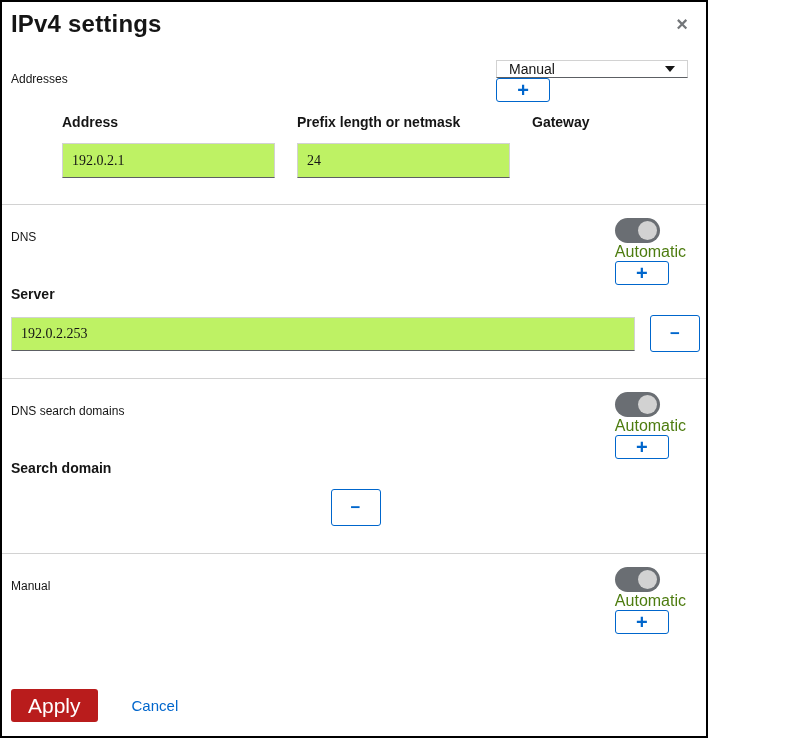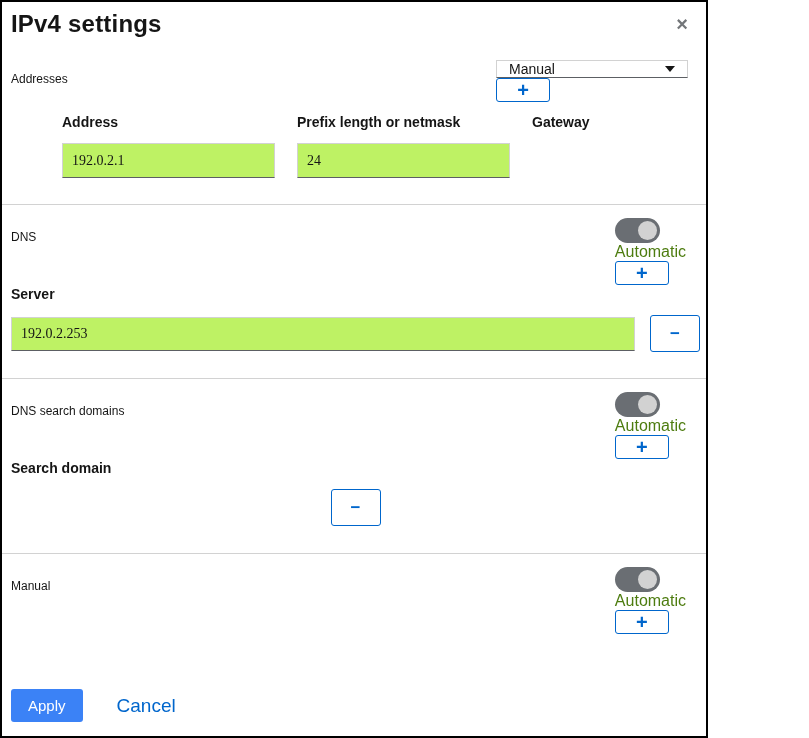--- a/index.html
+++ b/index.html
@@ -103,24 +103,24 @@
   }
 
   
   .divider { border: none; border-top: 1px solid #d2d2d2; margin: 26px -6px 0 -9px; }
   .divider.m27 { margin-top: 27px; }
 
   
   .footer { display: flex; align-items: center; margin-top: 84px; }
   .btn-apply {
     height: 33px; padding: 0 17px;
-    background: #3b82f6; color: #fff; border: none; border-radius: 3px;
-    font-size: 15px; cursor: pointer; font-family: inherit;
-  }
-  .cancel-link { color: #0066cc; font-size: 19px; margin-left: 34px; text-decoration: none; cursor: pointer; }
+    background: #b91c1c; color: #fff; border: none; border-radius: 3px;
+    font-size: 21px; cursor: pointer; font-family: inherit;
+  }
+  .cancel-link { color: #0066cc; font-size: 15px; margin-left: 34px; text-decoration: none; cursor: pointer; }
 </style>
 </head>
 <body>
 
 <div class="frame">
 
   <div class="title-row">
     <div class="dialog-title">IPv4 settings</div>
     <button class="close-btn">×</button>
   </div>

